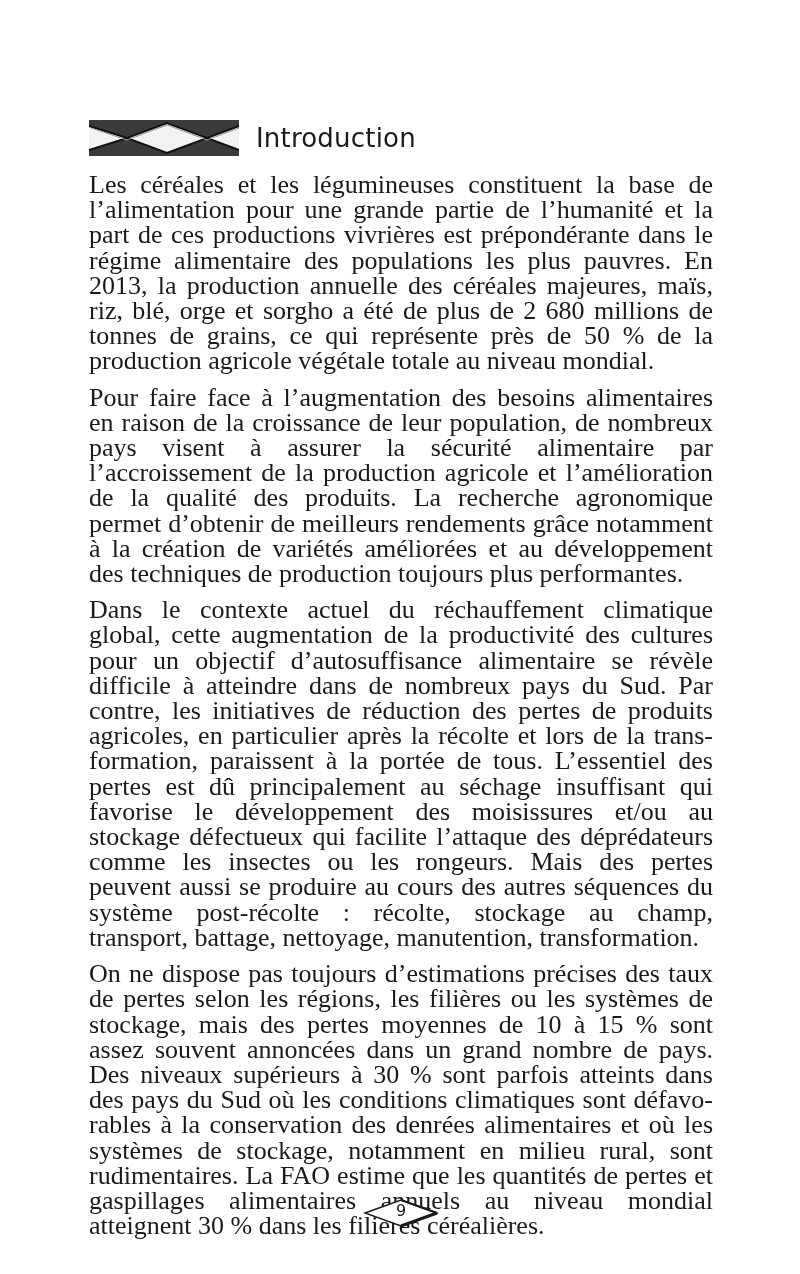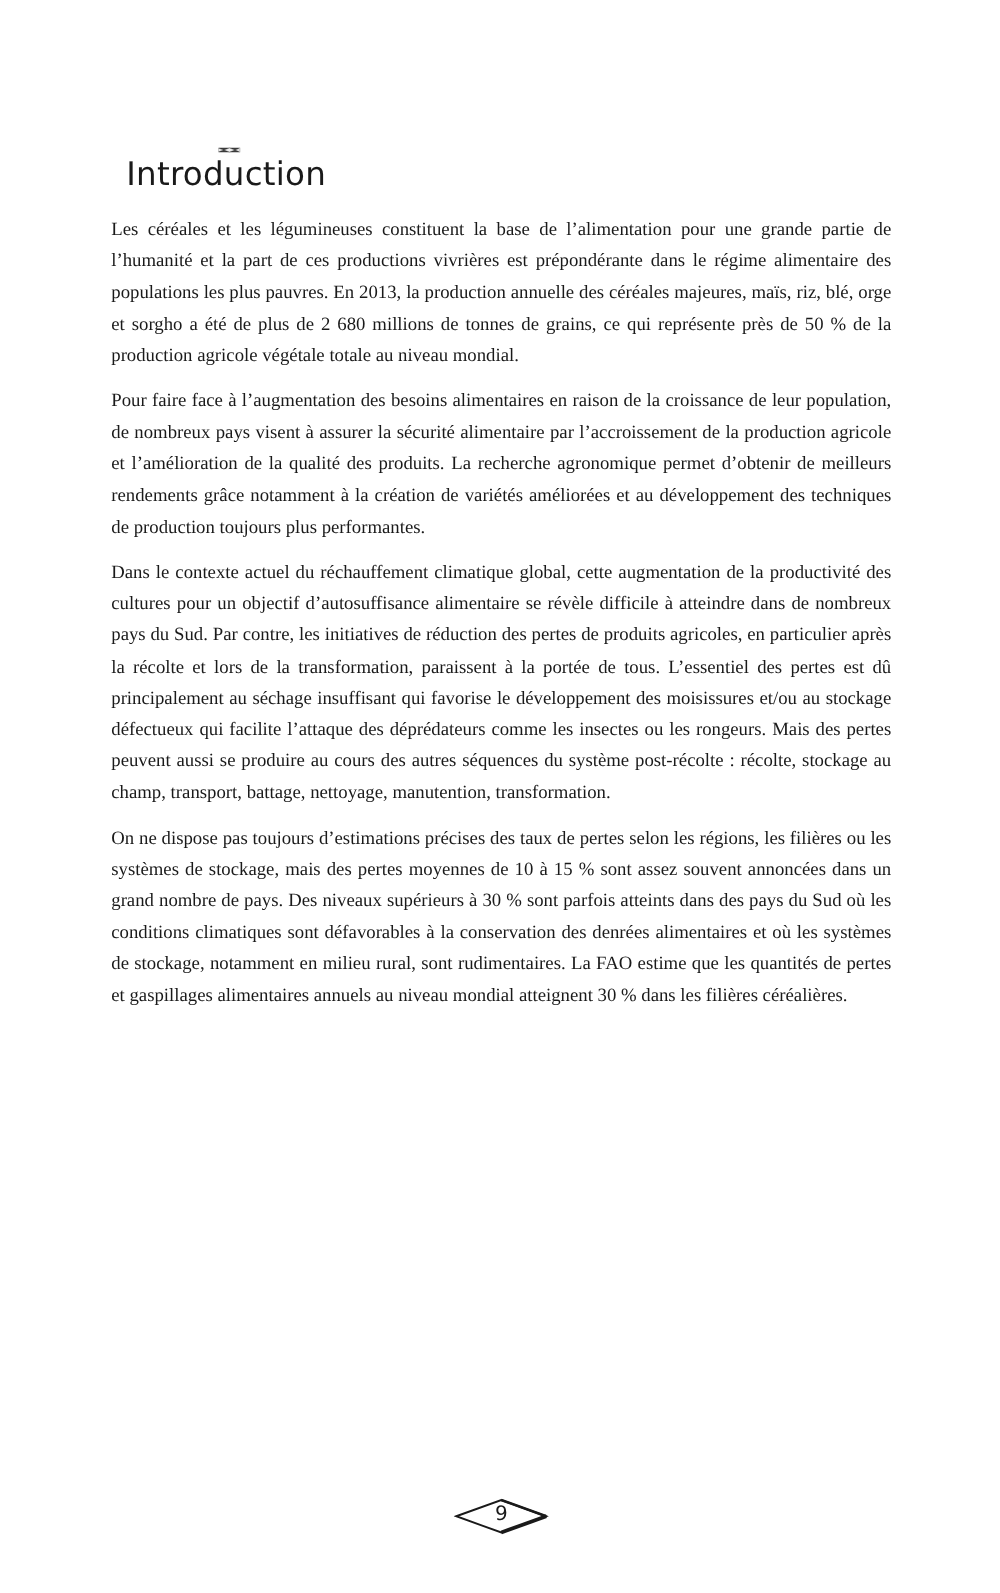--- a/index.html
+++ b/index.html
@@ -1,26 +1,26 @@
 <!DOCTYPE html>
 <html><head>
 <meta charset="utf-8">
 <style>
   html, body { margin: 0; padding: 0; background: #ffffff; }
   body { width: 800px; height: 1274px; position: relative; overflow: hidden; }
   .page { position: absolute; left: 0; top: 0; width: 800px; height: 1274px; }
-  .heading { position: absolute; left: 89px; top: 118px; height: 40px; display: flex; align-items: flex-end; flex-direction: column; }
+  .heading { position: absolute; left: 89px; top: 118px; height: 40px; display: flex; align-items: center; }
   .heading-icon { width: 155px; height: 36px; display: block; }
   .heading-title {
     font-family: "DejaVu Sans", sans-serif; font-size: 26px; color: #1a1a1a;
     margin-left: 12px; letter-spacing: 0.2px; line-height: 36px;
   }
   .body-text {
     position: absolute; left: 89px; top: 172px; width: 624px;
-    font-family: "Liberation Serif", serif; font-size: 15px; line-height: 25.2px;
+    font-family: "Liberation Serif", serif; font-size: 26px; line-height: 25.2px;
     color: #1a1a1a; text-align: justify; hyphens: manual;
   }
   .body-text p { margin: 0 0 11px 0; }
   .folio { position: absolute; left: 363px; top: 1198px; width: 76px; height: 30px; }
   .folio svg { position: absolute; left: 0; top: 0; }
   .folio-num {
     position: absolute; left: 0; top: 3px; width: 76px; text-align: center;
     font-family: "DejaVu Sans", sans-serif; font-size: 16px; color: #1a1a1a;
   }
 </style>

